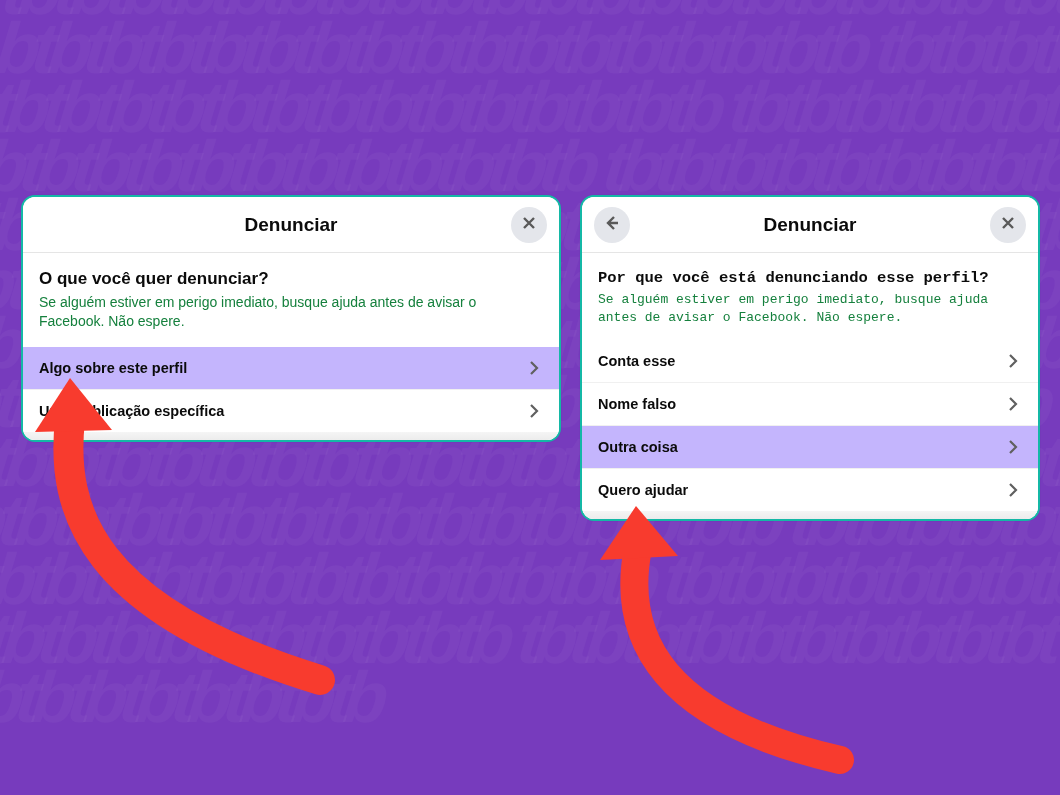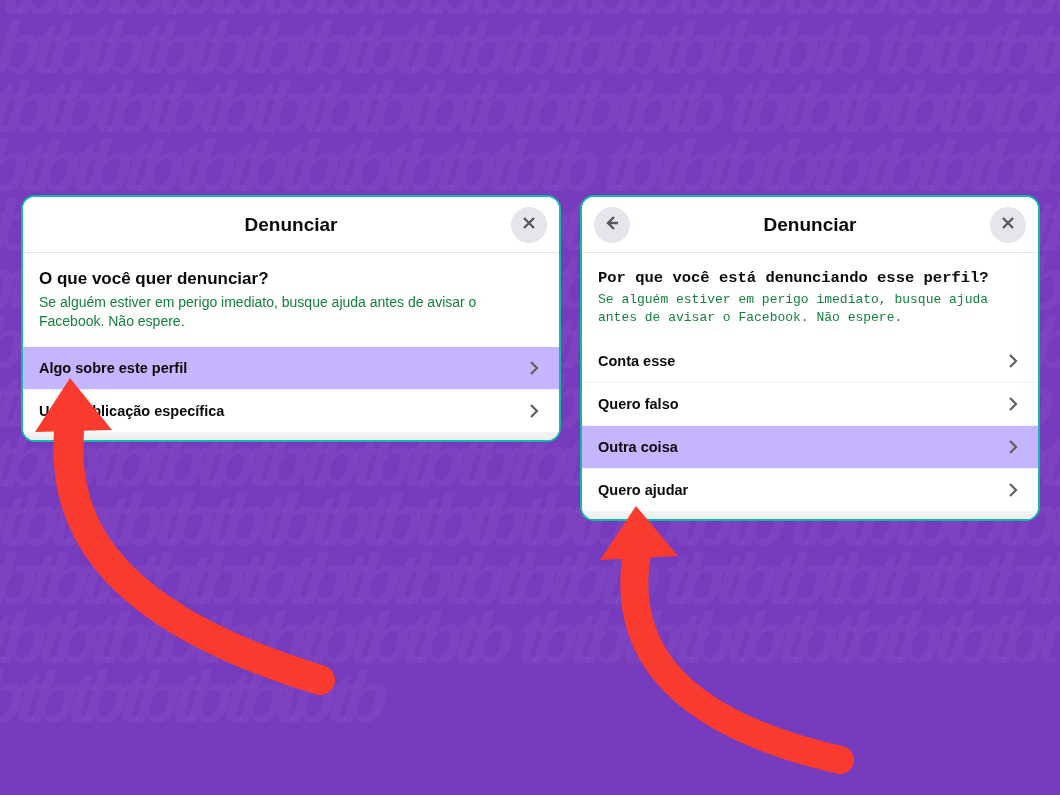--- a/index.html
+++ b/index.html
@@ -187,21 +187,21 @@
     <div class="list">
       <div class="list-item">
         <span>Conta esse</span>
         <span class="chev">
             <svg viewBox="0 0 10 14">
               <path d="M2 1 L8 7 L2 13"></path>
             </svg>
           </span>
       </div>
       <div class="list-item">
-        <span>Quero falso</span>
+        <span>Nome falso</span>
         <span class="chev">
             <svg viewBox="0 0 10 14">
               <path d="M2 1 L8 7 L2 13"></path>
             </svg>
           </span>
       </div>
       <div class="list-item sel">
         <span>Outra coisa</span>
         <span class="chev">
             <svg viewBox="0 0 10 14">

